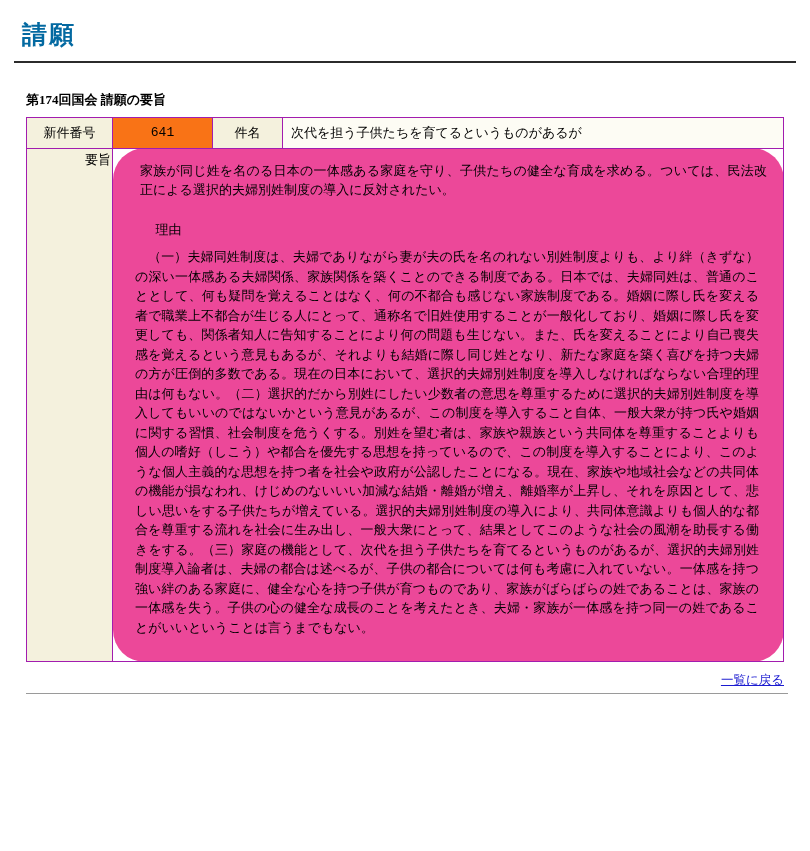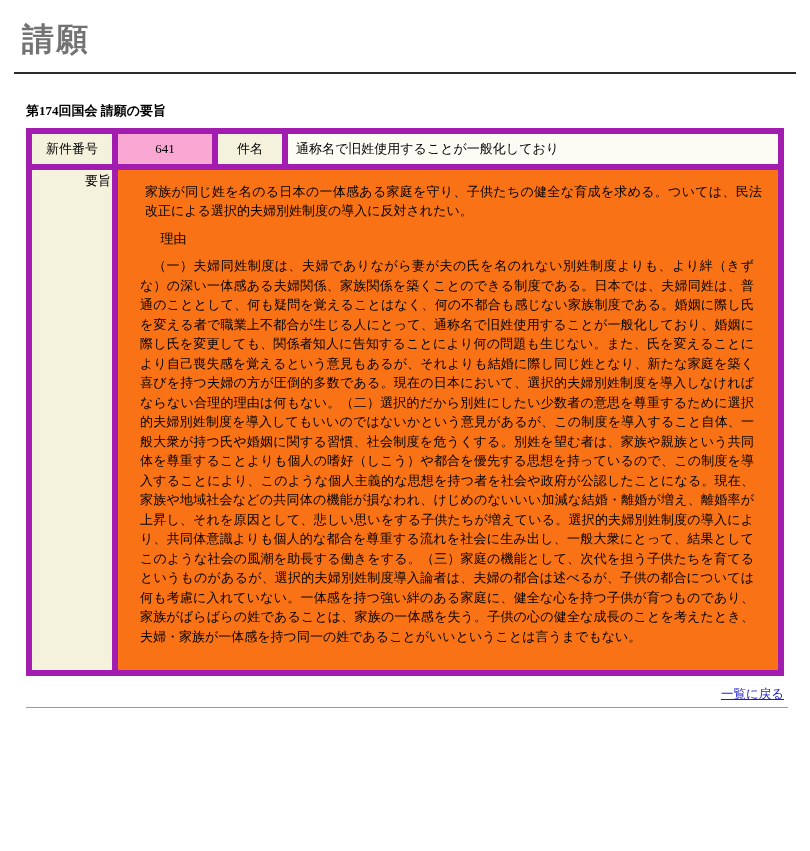--- a/index.html
+++ b/index.html
@@ -15,24 +15,24 @@
     overflow: hidden;
   }
   .page {
     width: 810px;
     box-sizing: border-box;
     padding: 0;
   }
   .page-title {
     font-family: "DejaVu Sans", "Liberation Sans", sans-serif;
     font-weight: bold;
-    font-size: 32px;
+    font-size: 25px;
     letter-spacing: 2px;
     padding: 18px 8px 10px 22px;
-    color: #737373;
+    color: #0369a1;
   }
   .title-rule {
     border: 0;
     border-top: 2px solid #2b2b2b;
     margin: 0 14px 0 14px;
     height: 0;
   }
   .section-title {
     font-family: Liberation Serif, serif;
     font-weight: bold;
@@ -42,70 +42,71 @@
   .table-wrap {
     padding: 0 22px 0 26px;
   }
   table.petition {
     border-collapse: collapse;
     width: 758px;
     table-layout: fixed;
     border: 1px solid #b9b29a;
   }
   table.petition td {
-    border: 6px solid #a21caf;
+    border: 1px solid #a21caf;
     vertical-align: top;
     font-size: 13px;
     line-height: 1.5;
   }
   td.label {
     background: #f4f1dd;
     text-align: center;
     font-family: "DejaVu Sans", "Liberation Sans", sans-serif;
     font-size: 12.5px;
     padding: 5px 4px;
     white-space: nowrap;
   }
   td.value-num {
-    background: #f9a8d4;
+    background: #f97316;
     text-align: center;
-    font-family: Liberation Serif, serif;
+    font-family: Liberation Mono, monospace;
     font-size: 12.5px;
     padding: 5px 4px;
   }
   td.value-name {
     background: #fdfcf4;
     font-family: "DejaVu Sans", "Liberation Sans", sans-serif;
     font-size: 12.5px;
     padding: 5px 8px;
   }
   td.label-body {
     background: #f4f1dd;
     text-align: right;
     font-family: "DejaVu Sans", "Liberation Sans", sans-serif;
     font-size: 12.5px;
     vertical-align: middle;
     width: 56px;
   }
   td.body {
-    background: #f97316;
+    background: #ec4899;
     padding: 12px 16px 16px 14px;
     font-family: "DejaVu Sans", "Liberation Sans", sans-serif;
     font-size: 13.3px;
     line-height: 1.78;
     text-align: justify;
     text-justify: inter-ideograph;
+    border-radius: 32px;
   }
   .body-lead {
     margin: 0 0 6px 0;
     padding-left: 1em;
     text-indent: 0;
   }
   .body-reason-head {
-    margin: 8px 0 0 0;
+    margin: 20px 0 0 0;
     padding-left: 2.2em;
   }
   .body-para {
     margin: 8px;
     text-indent: 1em;
   }
   .footer-link-row {
     padding: 8px 26px 0 12px;
     text-align: right;
   }
@@ -137,21 +138,21 @@
         <col style="width:86px">
         <col style="width:100px">
         <col style="width:70px">
         <col>
       </colgroup>
       <tbody>
         <tr>
           <td class="label">新件番号</td>
           <td class="value-num">641</td>
           <td class="label">件名</td>
-          <td class="value-name">通称名で旧姓使用することが一般化しており</td>
+          <td class="value-name">次代を担う子供たちを育てるというものがあるが</td>
         </tr>
         <tr>
           <td class="label-body">要旨</td>
           <td class="body" colspan="3">
             <p class="body-lead">家族が同じ姓を名のる日本の一体感ある家庭を守り、子供たちの健全な育成を求める。ついては、民法改正による選択的夫婦別姓制度の導入に反対されたい。</p>
             <p class="body-reason-head">理由</p>
             <p class="body-para">（一）夫婦同姓制度は、夫婦でありながら妻が夫の氏を名のれない別姓制度よりも、より絆（きずな）の深い一体感ある夫婦関係、家族関係を築くことのできる制度である。日本では、夫婦同姓は、普通のこととして、何も疑問を覚えることはなく、何の不都合も感じない家族制度である。婚姻に際し氏を変える者で職業上不都合が生じる人にとって、通称名で旧姓使用することが一般化しており、婚姻に際し氏を変更しても、関係者知人に告知することにより何の問題も生じない。また、氏を変えることにより自己喪失感を覚えるという意見もあるが、それよりも結婚に際し同じ姓となり、新たな家庭を築く喜びを持つ夫婦の方が圧倒的多数である。現在の日本において、選択的夫婦別姓制度を導入しなければならない合理的理由は何もない。（二）選択的だから別姓にしたい少数者の意思を尊重するために選択的夫婦別姓制度を導入してもいいのではないかという意見があるが、この制度を導入すること自体、一般大衆が持つ氏や婚姻に関する習慣、社会制度を危うくする。別姓を望む者は、家族や親族という共同体を尊重することよりも個人の嗜好（しこう）や都合を優先する思想を持っているので、この制度を導入することにより、このような個人主義的な思想を持つ者を社会や政府が公認したことになる。現在、家族や地域社会などの共同体の機能が損なわれ、けじめのないいい加減な結婚・離婚が増え、離婚率が上昇し、それを原因として、悲しい思いをする子供たちが増えている。選択的夫婦別姓制度の導入により、共同体意識よりも個人的な都合を尊重する流れを社会に生み出し、一般大衆にとって、結果としてこのような社会の風潮を助長する働きをする。（三）家庭の機能として、次代を担う子供たちを育てるというものがあるが、選択的夫婦別姓制度導入論者は、夫婦の都合は述べるが、子供の都合については何も考慮に入れていない。一体感を持つ強い絆のある家庭に、健全な心を持つ子供が育つものであり、家族がばらばらの姓であることは、家族の一体感を失う。子供の心の健全な成長のことを考えたとき、夫婦・家族が一体感を持つ同一の姓であることがいいということは言うまでもない。</p>
           </td>
         </tr>
       </tbody>

